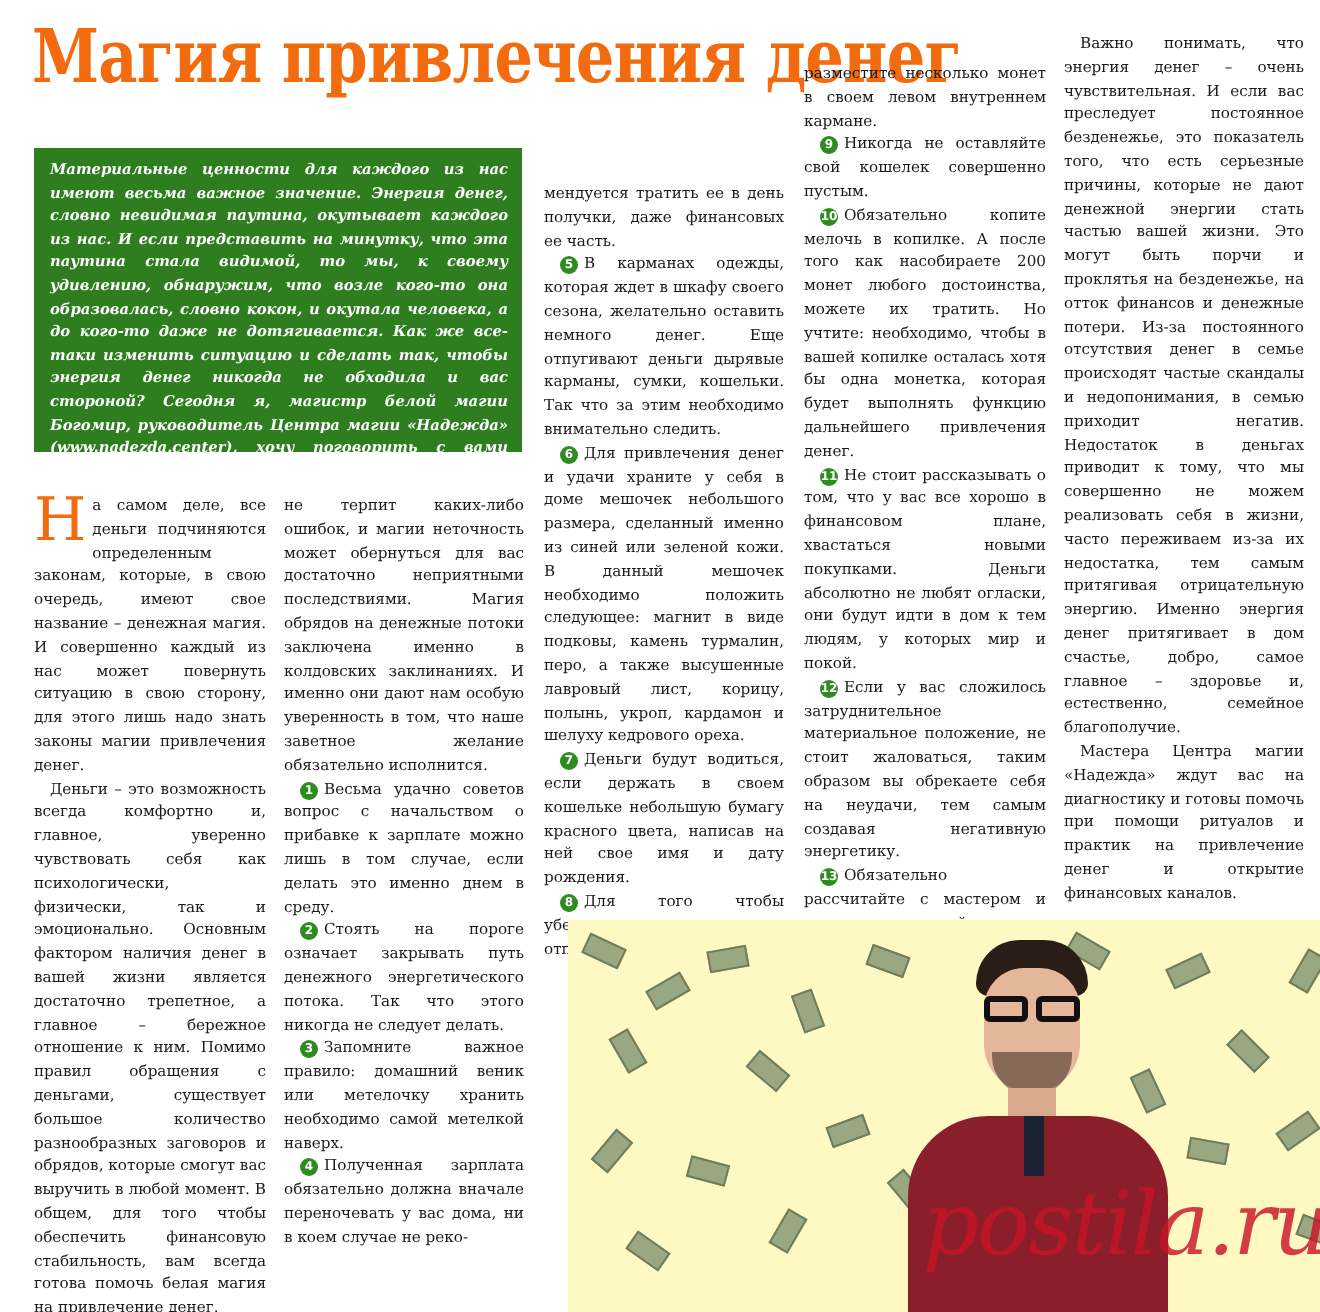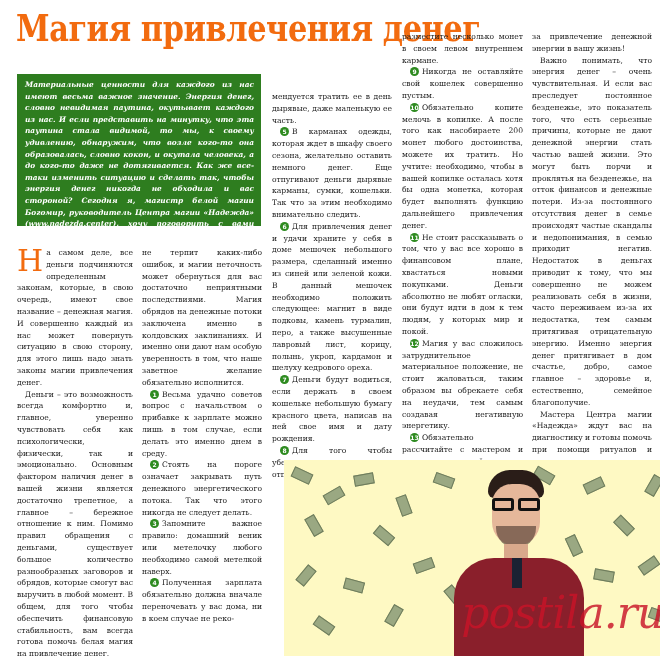--- a/index.html
+++ b/index.html
@@ -35,43 +35,42 @@
 <div class="col" style="left:17px; top:232px; width:116px;">
   <p class="noind"><span class="dropcap" style="color:#f26b0f">Н</span><span>а самом деле, все деньги подчиняются определенным законам, которые, в свою очередь, имеют свое название – денежная магия. И совершенно каждый из нас может повернуть ситуацию в свою сторону, для этого лишь надо знать законы магии привлечения денег.</span></p>
   <p>Деньги – это возможность всегда комфортно и, главное, уверенно чувствовать себя как психологически, физически, так и эмоционально. Основным фактором наличия денег в вашей жизни является достаточно трепетное, а главное – бережное отношение к ним. Помимо правил обращения с деньгами, существует большое количество разнообразных заговоров и обрядов, которые смогут вас выручить в любой момент. В общем, для того чтобы обеспечить финансовую стабильность, вам всегда готова помочь белая магия на привлечение денег.</p>
   <p>Белая магия на привлечение денег совершенно</p>
 </div>
 
 <div class="col" style="left:142px; top:232px; width:120px;">
   <p class="noind">не терпит каких-либо ошибок, и магии неточность может обернуться для вас достаточно неприятными последствиями. Магия обрядов на денежные потоки заключена именно в колдовских заклинаниях. И именно они дают нам особую уверенность в том, что наше заветное желание обязательно исполнится.</p>
   <p><span class="badge" style="background:#2e8b20">1</span><span>Весьма удачно советов вопрос с начальством о прибавке к зарплате можно лишь в том случае, если делать это именно днем в среду.</span></p>
   <p><span class="badge" style="background:#2e8b20">2</span><span>Стоять на пороге означает закрывать путь денежного энергетического потока. Так что этого никогда не следует делать.</span></p>
-  <p><span class="badge" style="background:#2e8b20">3</span><span>Запомните важное правило: домашний веник или метелочку любого необходимо самой метелкой наверх.</span></p>
+  <p><span class="badge" style="background:#2e8b20">3</span><span>Запомните важное правило: домашний веник или метелочку хранить необходимо самой метелкой наверх.</span></p>
   <p><span class="badge" style="background:#2e8b20">4</span><span>Полученная зарплата обязательно должна вначале переночевать у вас дома, ни в коем случае не реко-</span></p>
 </div>
 
 <div class="col" style="left:272px; top:76px; width:120px;">
-  <p class="noind">мендуется тратить ее в день дырявые, даже маленькую ее часть.</p>
+  <p class="noind">мендуется тратить ее в день получки, даже финансовых ее часть.</p>
   <p><span class="badge" style="background:#2e8b20">5</span><span>В карманах одежды, которая ждет в шкафу своего сезона, желательно оставить немного денег. Еще отпугивают деньги дырявые карманы, сумки, кошельки. Так что за этим необходимо внимательно следить.</span></p>
   <p><span class="badge" style="background:#2e8b20">6</span><span>Для привлечения денег и удачи храните у себя в доме мешочек небольшого размера, сделанный именно из синей или зеленой кожи. В данный мешочек необходимо положить следующее: магнит в виде подковы, камень турмалин, перо, а также высушенные лавровый лист, корицу, полынь, укроп, кардамон и шелуху кедрового ореха.</span></p>
   <p><span class="badge" style="background:#2e8b20">7</span><span>Деньги будут водиться, если держать в своем кошельке небольшую бумагу красного цвета, написав на ней свое имя и дату рождения.</span></p>
   <p><span class="badge" style="background:#2e8b20">8</span><span>Для того чтобы уберечься от ненужных трат, отправляясь за покупками,</span></p>
 </div>
 
 <div class="col" style="left:402px; top:16px; width:121px;">
   <p class="noind">разместите несколько монет в своем левом внутреннем кармане.</p>
   <p><span class="badge" style="background:#2e8b20">9</span><span>Никогда не оставляйте свой кошелек совершенно пустым.</span></p>
   <p><span class="badge" style="background:#2e8b20">10</span><span>Обязательно копите мелочь в копилке. А после того как насобираете 200 монет любого достоинства, можете их тратить. Но учтите: необходимо, чтобы в вашей копилке осталась хотя бы одна монетка, которая будет выполнять функцию дальнейшего привлечения денег.</span></p>
   <p><span class="badge" style="background:#2e8b20">11</span><span>Не стоит рассказывать о том, что у вас все хорошо в финансовом плане, хвастаться новыми покупками. Деньги абсолютно не любят огласки, они будут идти в дом к тем людям, у которых мир и покой.</span></p>
-  <p><span class="badge" style="background:#2e8b20">12</span><span>Магия у вас сложилось затруднительное материальное положение, не стоит жаловаться, таким образом вы обрекаете себя на неудачи, тем самым создавая негативную энергетику.</span></p>
+  <p><span class="badge" style="background:#2e8b20">12</span><span>Если у вас сложилось затруднительное материальное положение, не стоит жаловаться, таким образом вы обрекаете себя на неудачи, тем самым создавая негативную энергетику.</span></p>
   <p><span class="badge" style="background:#2e8b20">13</span><span>Обязательно рассчитайте с мастером и потом активируйте ваш личный финансовый код – именно эти цифры отвечают</span></p>
 </div>
 
 <div class="col" style="left:532px; top:16px; width:120px;">
-  <p class="noind">за привлечение денежной энергии в вашу жизнь!</p>
   <p>Важно понимать, что энергия денег – очень чувствительная. И если вас преследует постоянное безденежье, это показатель того, что есть серьезные причины, которые не дают денежной энергии стать частью вашей жизни. Это могут быть порчи и проклятья на безденежье, на отток финансов и денежные потери. Из-за постоянного отсутствия денег в семье происходят частые скандалы и недопонимания, в семью приходит негатив. Недостаток в деньгах приводит к тому, что мы совершенно не можем реализовать себя в жизни, часто переживаем из-за их недостатка, тем самым притягивая отрицательную энергию. Именно энергия денег притягивает в дом счастье, добро, самое главное – здоровье и, естественно, семейное благополучие.</p>
   <p>Мастера Центра магии «Надежда» ждут вас на диагностику и готовы помочь при помощи ритуалов и практик на привлечение денег и открытие финансовых каналов.</p>
 </div>
 
 <div class="photo">
   <div class="bill" style="left:8px;top:10px;transform:rotate(25deg)"></div>
   <div class="bill" style="left:40px;top:30px;transform:rotate(-30deg)"></div>
   <div class="bill" style="left:20px;top:60px;transform:rotate(60deg)"></div>
   <div class="bill" style="left:70px;top:14px;transform:rotate(-10deg)"></div>
   <div class="bill" style="left:90px;top:70px;transform:rotate(40deg)"></div>

